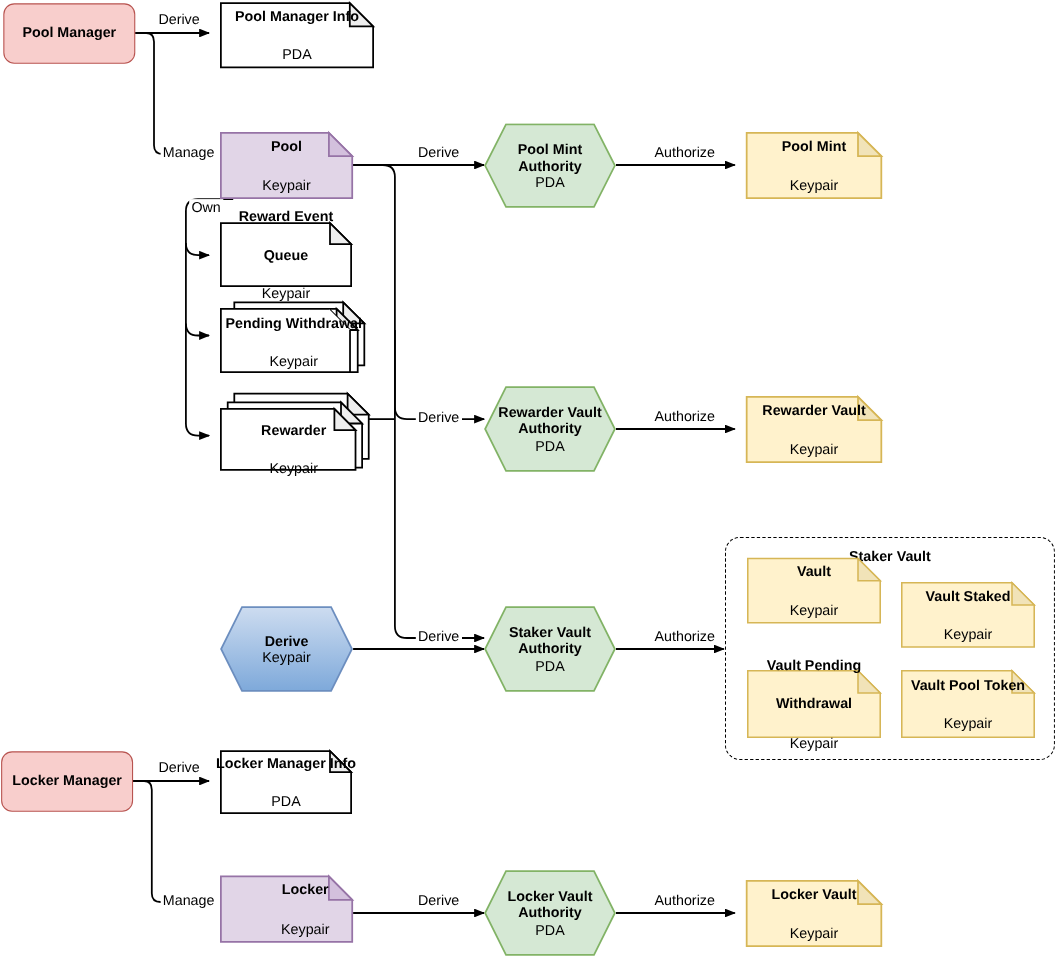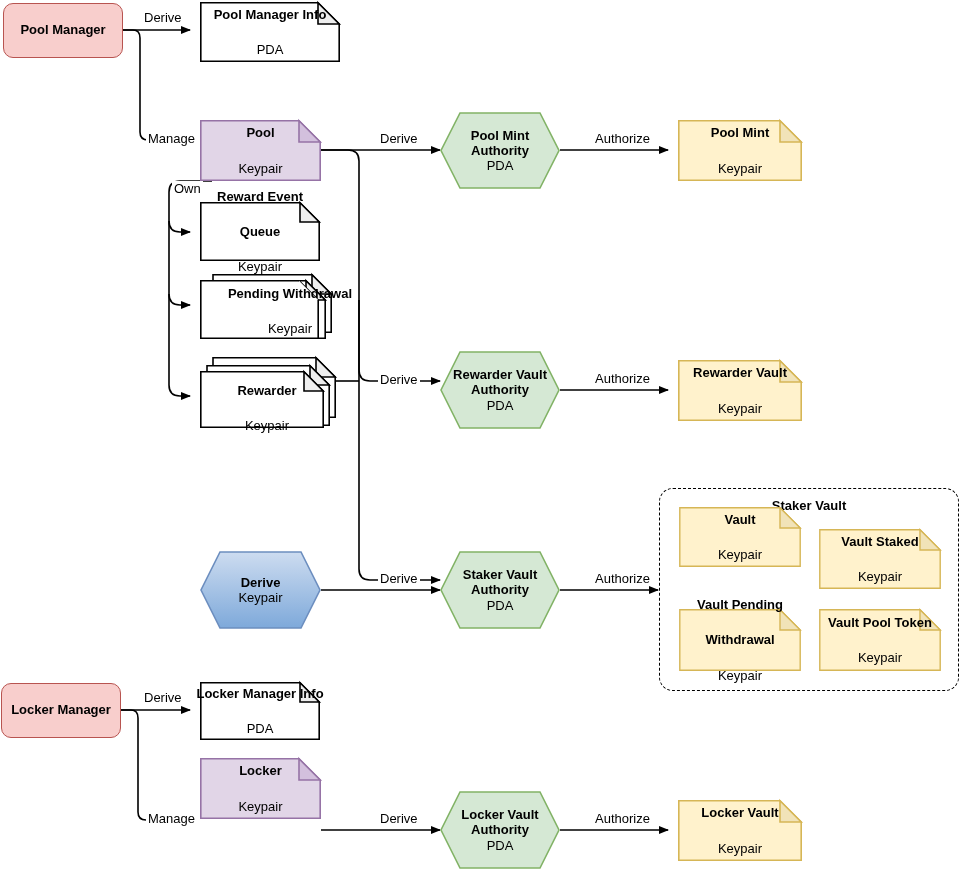--- a/index.html
+++ b/index.html
@@ -249,21 +249,21 @@
 
       <path d="M13,6.8 H112 L131.2,26 V64.2 H13 Z" fill="#ffffff" stroke="#000" stroke-width="1.6"></path>
       <path d="M112,6.8 L131.2,26 H112 Z" fill="#eeeeee" stroke="#000" stroke-width="1.6"></path>
 
       <path d="M7,12.8 H106 L125.2,32 V70.2 H7 Z" fill="#ffffff" stroke="#000" stroke-width="1.6"></path>
       <path d="M106,12.8 L125.2,32 H106 Z" fill="#eeeeee" stroke="#000" stroke-width="1.6"></path>
 
       <path d="M0.8,12.8 H99 L118.2,32 V70.2 H0.8 Z" fill="#ffffff" stroke="#000" stroke-width="1.6"></path>
       <path d="M99,12.8 L118.2,32 H99 Z" fill="#ffffff" stroke="#ffffff" stroke-width="0"></path>
     </svg>
-    <div class="lbl" style="top:6px;padding-left:23px;">
+    <div class="lbl" style="top:6px;">
       <span class="ttl">Pending Withdrawal</span>
       <span class="sub">Keypair</span>
     </div>
   </div>
 
   <div class="note" style="left:200px; top:365px; width:134px; height:62px;">
     <svg width="146" height="72" style="left:0px; top:-10px;">
 
       <path d="M13,2.8 H116 L135.2,22 V62.2 H13 Z" fill="#ffffff" stroke="#000" stroke-width="1.6"></path>
       <path d="M116,2.8 L135.2,22 H116 Z" fill="#eeeeee" stroke="#000" stroke-width="1.6"></path>
@@ -385,21 +385,21 @@
     <svg width="120" height="58">
       <path d="M0.8,0.8 H100 L119.2,20 V57.2 H0.8 Z" fill="#ffffff" stroke="#000" stroke-width="1.6"></path>
       <path d="M100,0.8 L119.2,20 H100 Z" fill="#eeeeee" stroke="#000" stroke-width="1.6"></path>
     </svg>
     <div class="lbl">
       <span class="ttl">Locker Manager Info</span>
       <span class="sub">PDA</span>
     </div>
   </div>
 
-  <div class="note" style="left:200px; top:758px; width:121px; height:61px;">
+  <div class="note" style="left:200px; top:796px; width:121px; height:61px;padding-left:34px;">
     <svg width="121" height="61">
       <path d="M0.8,0.8 H99 L120.2,22 V60.2 H0.8 Z" fill="#e1d5e7" stroke="#9673a6" stroke-width="1.6"></path>
       <path d="M99,0.8 L120.2,22 H99 Z" fill="#d3c0dd" stroke="#9673a6" stroke-width="1.6"></path>
     </svg>
     <div class="lbl">
       <span class="ttl">Locker</span>
       <span class="sub">Keypair</span>
     </div>
   </div>
 

